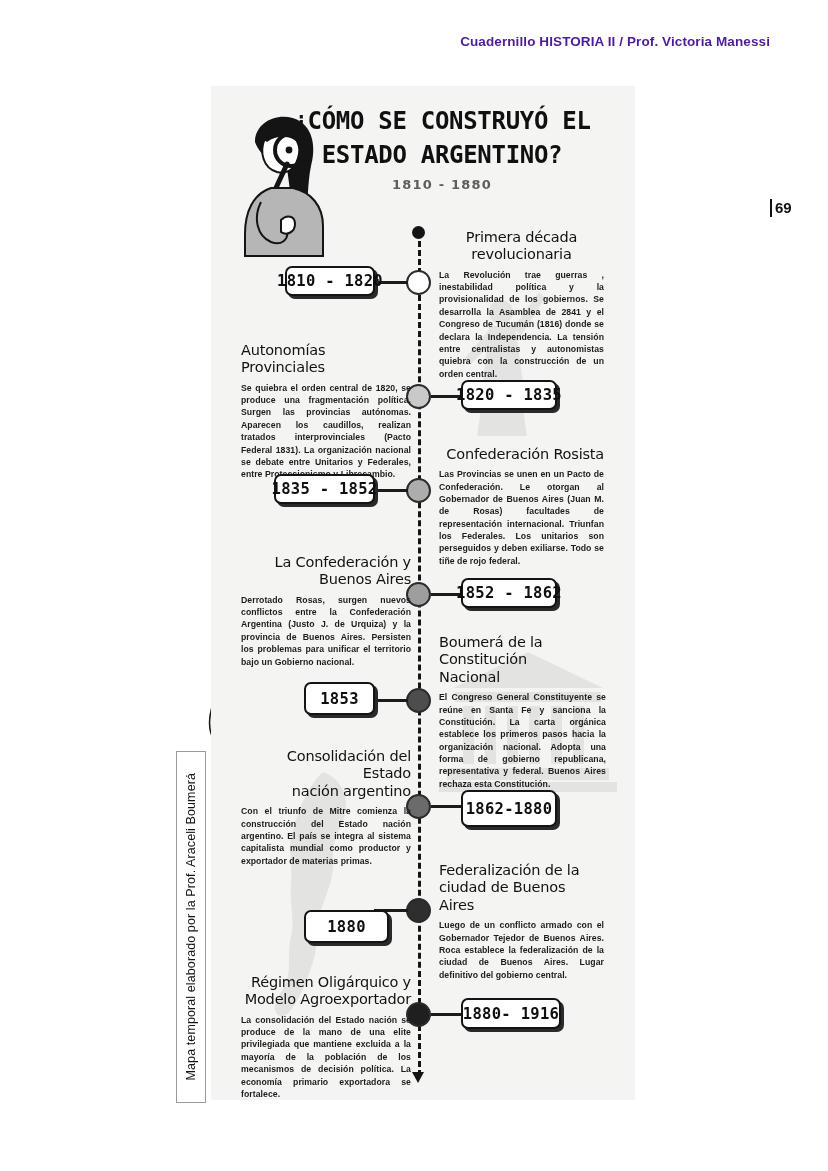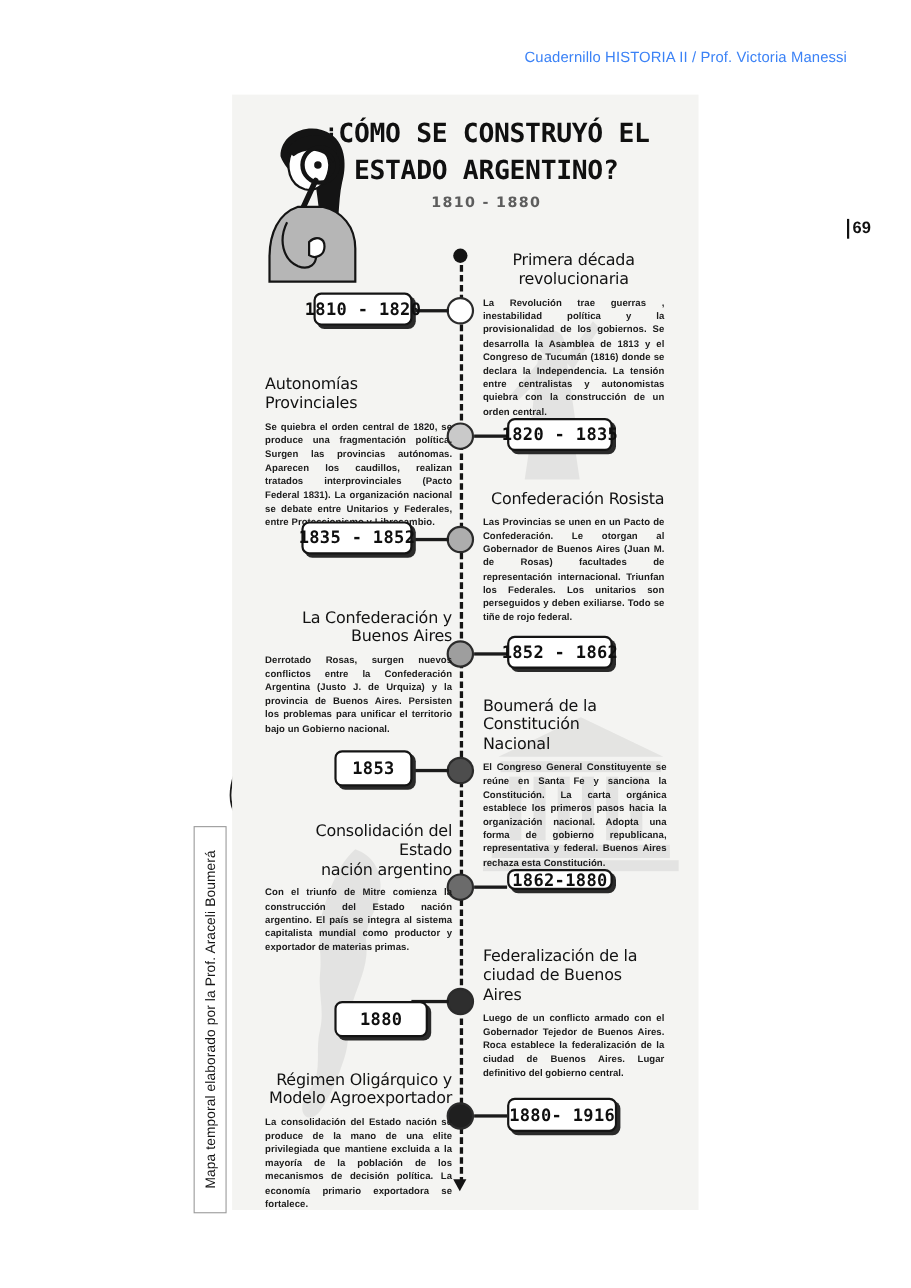--- a/index.html
+++ b/index.html
@@ -7,24 +7,24 @@
     width:828px;height:1171px;
     background:#ffffff;
     font-family:"Liberation Sans",sans-serif;
     position:relative;
     overflow:hidden;
   }
 
   
   .doc-header{
     position:absolute;
-    top:44px; right:58px;
+    top:34px; right:58px;
     font-size:13.5px;
-    font-weight:normal;
-    color:#3b82f6;
+    font-weight:bold;
+    color:#4c1d95;
     letter-spacing:.1px;
     white-space:nowrap;
   }
 
   
   .page-number{
     position:absolute;
     top:199px; right:14px;
     width:44px;
     font-size:15px;
@@ -275,21 +275,21 @@
   <div class="spine-arrow"></div>
 
   <div class="node" style="top:184px;background:#ffffff;"></div>
   <div class="connector" style="left:163px;top:195px;width:34px;"></div>
   <div class="datebox" style="left:74px;top:180px;width:90px;height:30px;">1810 - 1820</div>
   <div class="block right" style="left:228px;top:143px;width:165px;">
     <h3 style="text-align:center;">
       <span>Primera década</span><br>
       <span>revolucionaria</span>
     </h3>
-    <p>La Revolución trae guerras , inestabilidad política y la provisionalidad de los gobiernos. Se desarrolla la Asamblea de 1813 y el Congreso de Tucumán (1816) donde se declara la Independencia. La tensión entre centralistas y autonomistas quiebra con la construcción de un orden central.</p>
+    <p>La Revolución trae guerras , inestabilidad política y la provisionalidad de los gobiernos. Se desarrolla la Asamblea de 2841 y el Congreso de Tucumán (1816) donde se declara la Independencia. La tensión entre centralistas y autonomistas quiebra con la construcción de un orden central.</p>
   </div>
 
   <div class="node" style="top:298px;background:#c9c9c9;"></div>
   <div class="connector" style="left:220px;top:309px;width:30px;"></div>
   <div class="datebox" style="left:250px;top:294px;width:96px;height:30px;">1820 - 1835</div>
   <div class="block left" style="left:30px;top:256px;width:170px;">
     <h3 style="text-align:left;">
       <span>Autonomías Provinciales</span>
     </h3>
     <p>Se quiebra el orden central de 1820, se produce una fragmentación política. Surgen las provincias autónomas. Aparecen los caudillos, realizan tratados interprovinciales (Pacto Federal 1831). La organización nacional se debate entre Unitarios y Federales, entre Proteccionismo y Librecambio.</p>
@@ -320,21 +320,21 @@
   <div class="block right" style="left:228px;top:548px;width:167px;">
     <h3 style="text-align:left;">
       <span>Boumerá de la Constitución</span><br>
       <span>Nacional</span>
     </h3>
     <p>El Congreso General Constituyente se reúne en Santa Fe y sanciona la Constitución. La carta orgánica establece los primeros pasos hacia la organización nacional. Adopta una forma de gobierno republicana, representativa y federal. Buenos Aires rechaza esta Constitución.</p>
   </div>
 
   <div class="node" style="top:708px;background:#6b6b6b;"></div>
   <div class="connector" style="left:220px;top:719px;width:30px;"></div>
-  <div class="datebox" style="left:250px;top:704px;width:96px;height:19px;">1862-1880</div>
+  <div class="datebox" style="left:250px;top:704px;width:96px;height:37px;">1862-1880</div>
   <div class="block left" style="left:30px;top:662px;width:170px;">
     <h3 style="text-align:right;">
       <span>Consolidación del Estado</span><br>
       <span>nación argentino</span>
     </h3>
     <p>Con el triunfo de Mitre comienza la construcción del Estado nación argentino. El país se integra al sistema capitalista mundial como productor y exportador de materias primas.</p>
   </div>
 
   <div class="node" style="top:812px;background:#2e2e2e;"></div>
   <div class="connector" style="left:163px;top:823px;width:34px;"></div>

